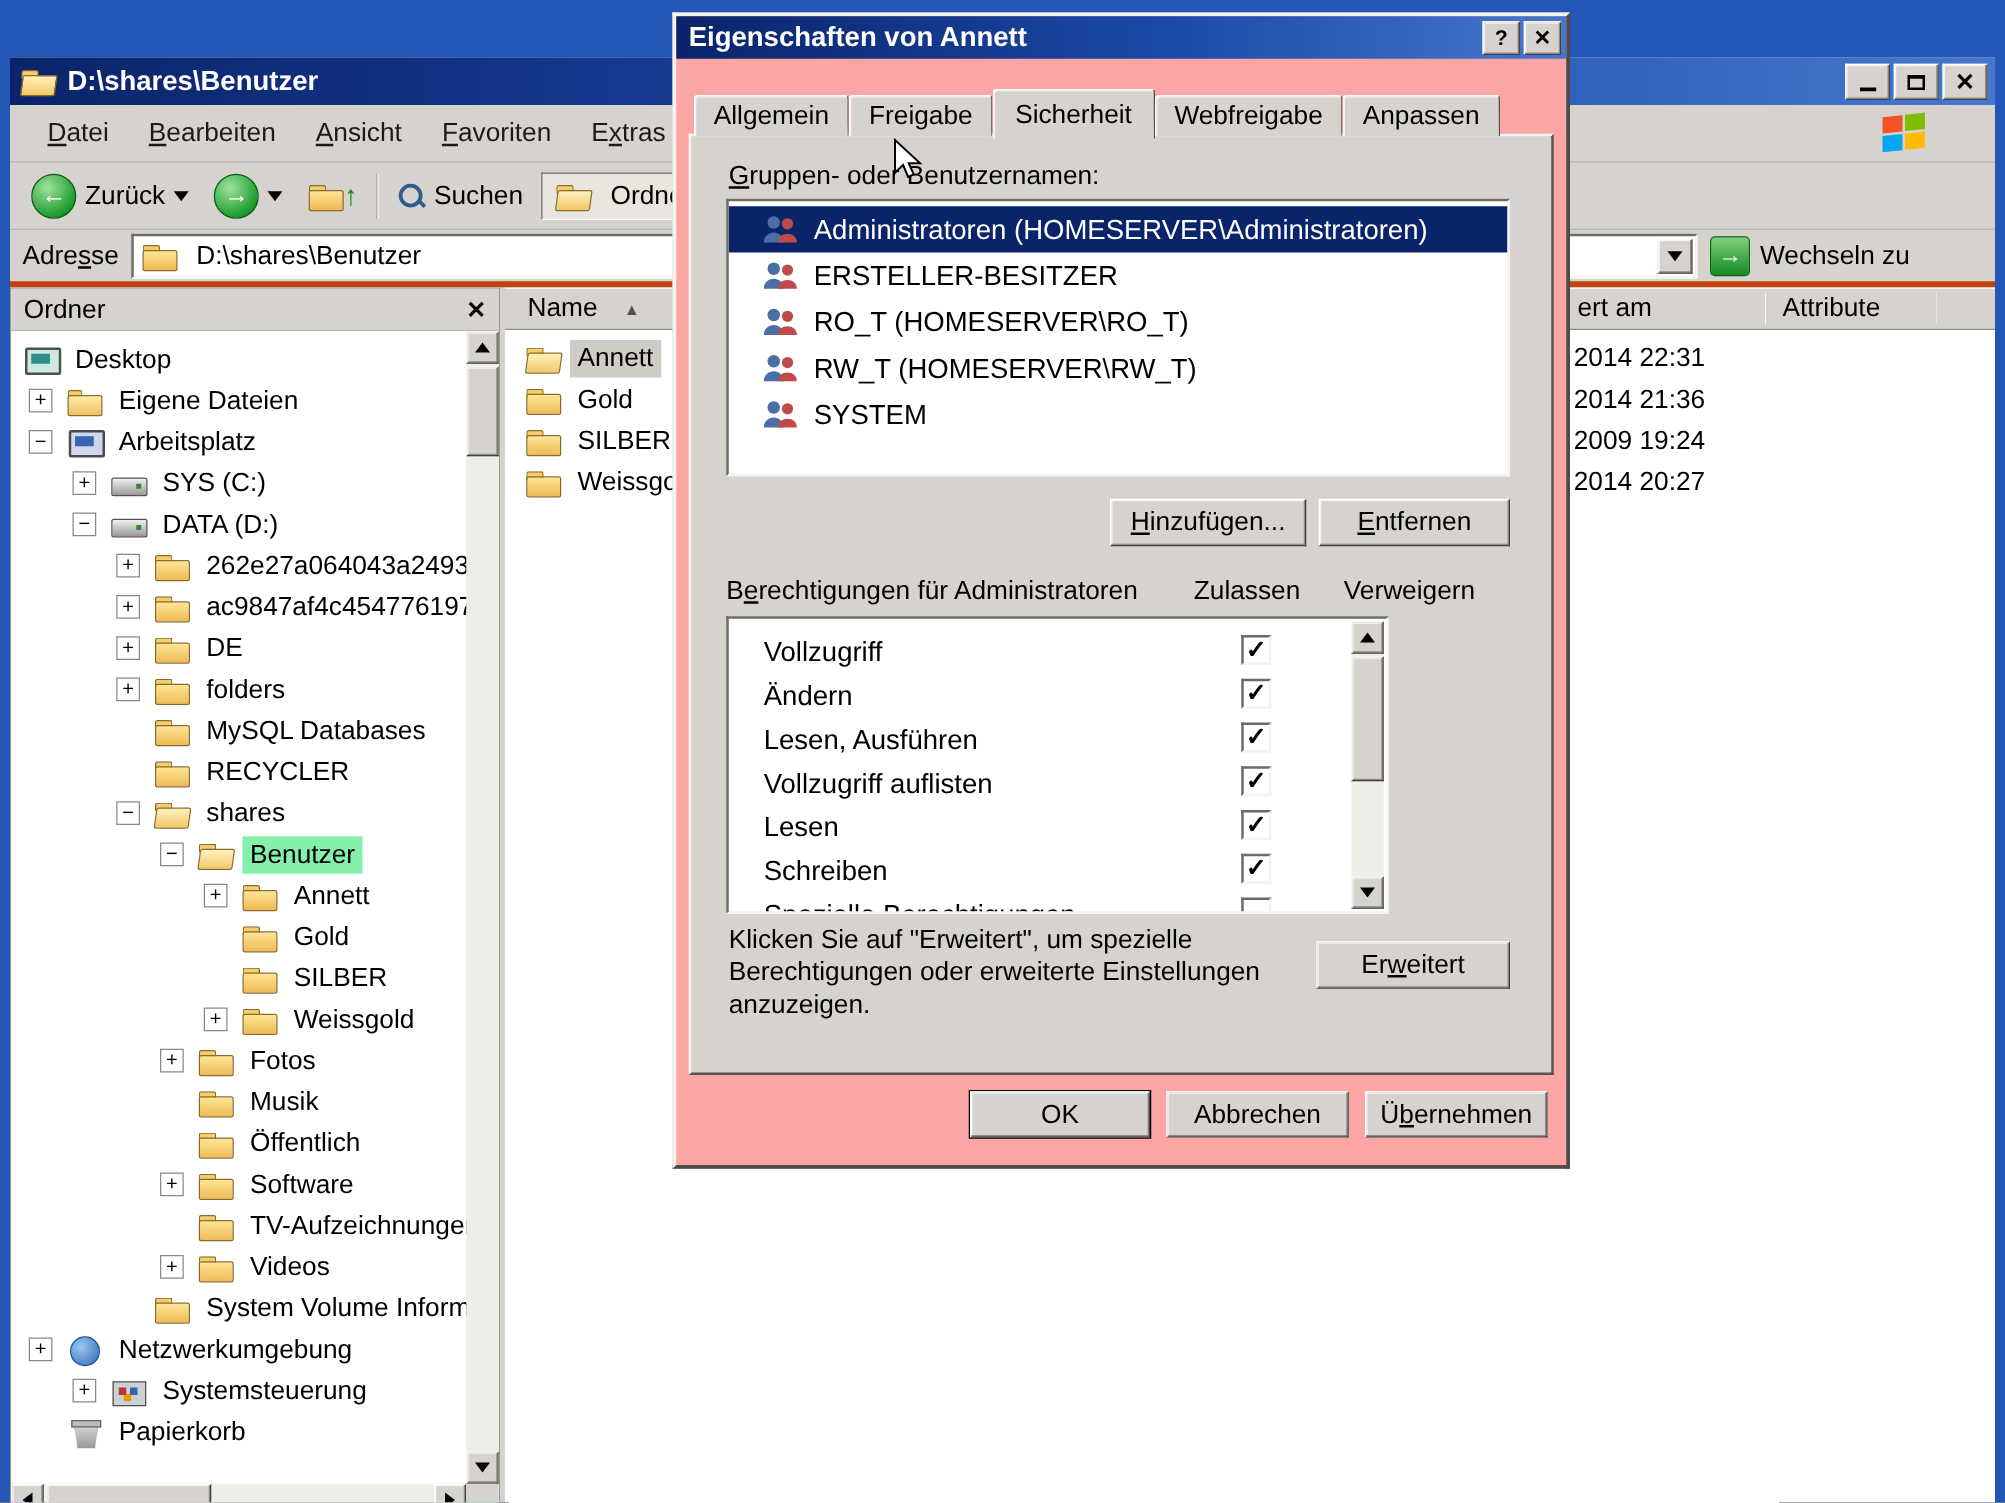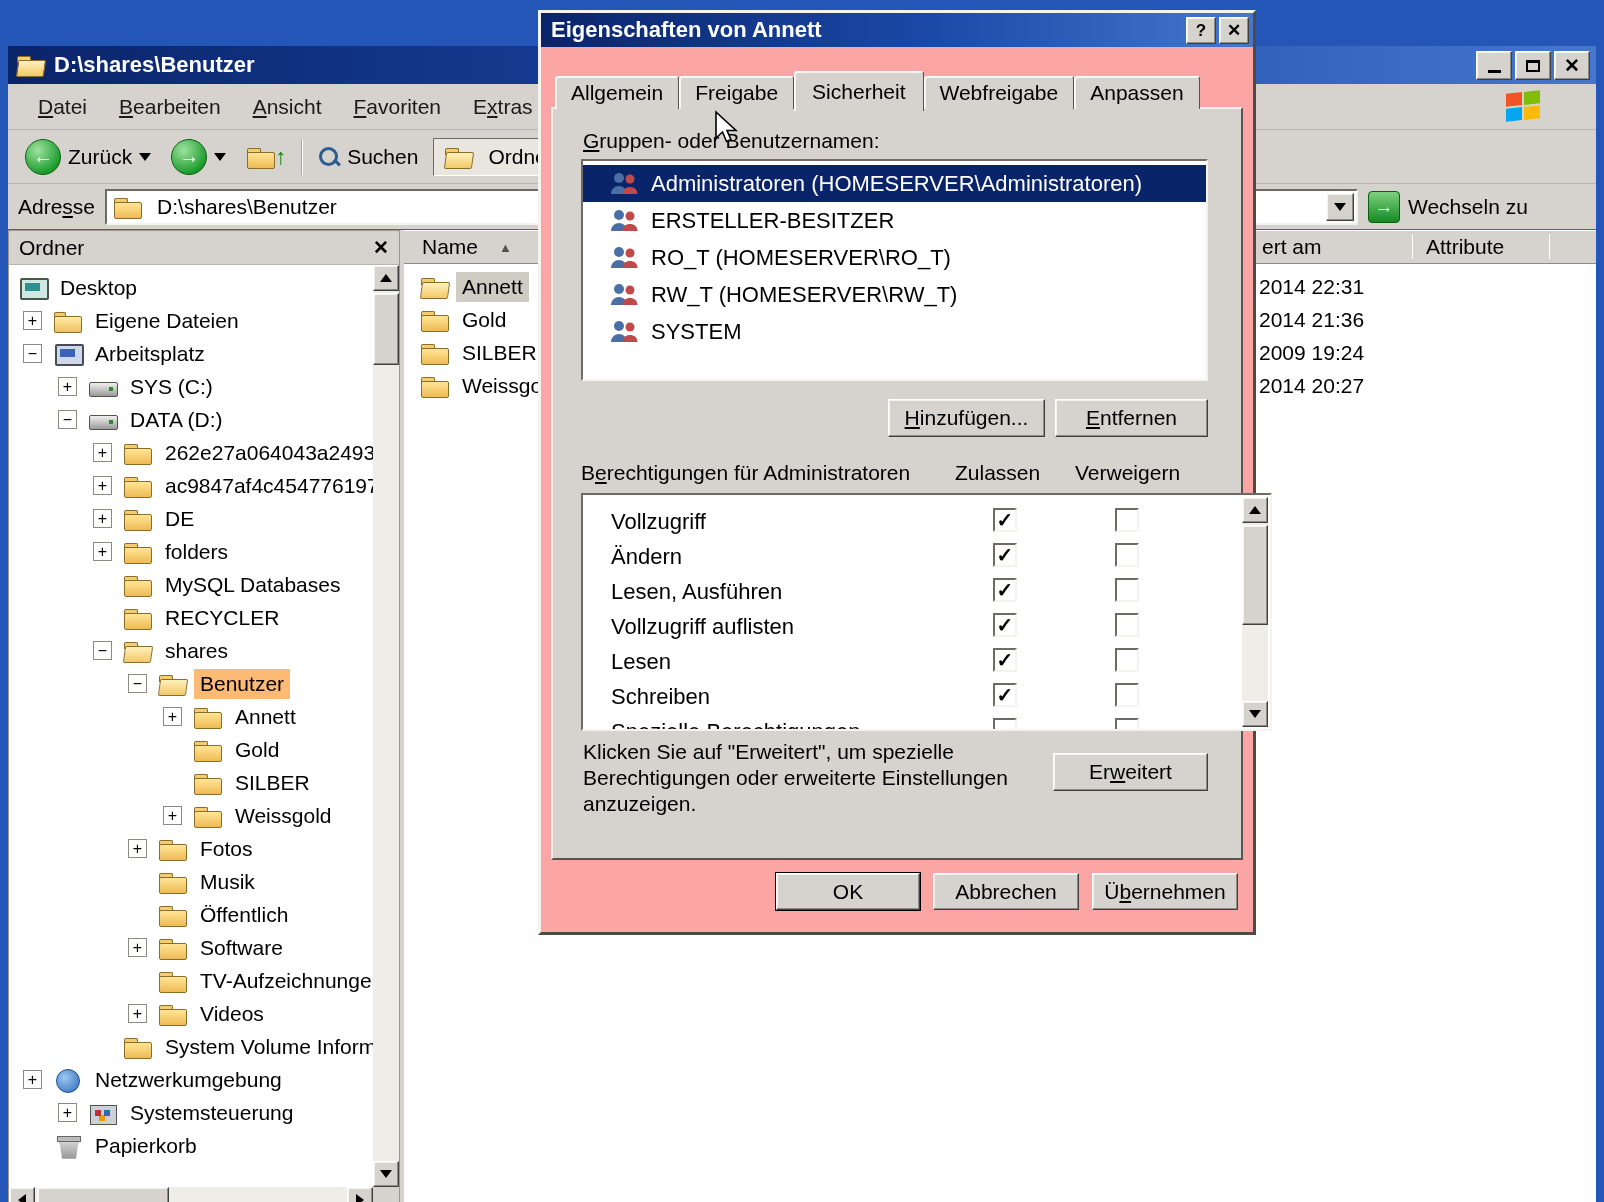--- a/index.html
+++ b/index.html
@@ -37,21 +37,21 @@
      display:flex;align-items:center;justify-content:center;}
   .caret{width:0;height:0;border-left:6px solid transparent;border-right:6px solid transparent;border-top:8px solid #000;}
   .tsep{width:2px;height:36px;background:#a9a69f;border-right:1px solid #fff;}
   .mag{width:22px;height:22px;position:relative;flex:none;}
   .mag::before{content:"";position:absolute;left:1px;top:1px;width:13px;height:13px;border:3px solid #2d5c8f;border-radius:50%;}
   .mag::after{content:"";position:absolute;left:15px;top:15px;width:8px;height:3px;background:#2d5c8f;transform:rotate(45deg);}
   .folders-btn{display:flex;align-items:center;gap:8px;padding:5px 10px;background:#e9e6df;
      border:1px solid;border-color:#6e6b66 #fff #fff #6e6b66;}
   
   .addressbar{position:absolute;left:0;top:138px;right:0;height:46px;display:flex;align-items:center;
-     gap:10px;padding:0 10px;border-bottom:1px solid #c2410c;font-size:21px;}
+     gap:10px;padding:0 10px;border-bottom:5px solid #c2410c;font-size:21px;}
   .addr-input{flex:1;height:36px;display:flex;align-items:center;gap:8px;padding:0 2px 0 6px;position:relative;}
   .addr-drop{position:absolute;right:2px;top:2px;bottom:2px;width:28px;}
   .gogroup{flex:none;display:flex;align-items:center;gap:8px;width:218px;}
   .gocircle{width:32px;height:32px;border-radius:4px;flex:none;
      background:linear-gradient(#7ed07e,#168a22);border:1px solid #0b5e13;color:#fff;font-weight:bold;
      display:flex;align-items:center;justify-content:center;font-size:19px;}
   
   .content{position:absolute;left:0;top:184px;right:0;height:984px;display:flex;}
   .treepanel{width:392px;flex:none;display:flex;flex-direction:column;border:1px solid #9a978f;background:#fff;}
   .treehead{height:34px;background:#d6d3ce;display:flex;align-items:center;justify-content:space-between;
@@ -59,21 +59,21 @@
   .tclose{font-size:19px;font-weight:bold;}
   .tbody{position:relative;flex:1;overflow:hidden;background:#fff;}
   .trows{position:absolute;left:0;top:6px;right:0;}
   .trow{height:33px;display:flex;align-items:center;font-size:21px;white-space:nowrap;}
   .l0{padding-left:9px}.l1{padding-left:14px}.l2{padding-left:49px}.l3{padding-left:84px}.l4{padding-left:119px}.l5{padding-left:154px}
   .slot{width:30px;flex:none;display:flex;align-items:center;}
   .exp{width:19px;height:19px;border:1px solid #8c8984;background:#fff;font-size:16px;line-height:17px;text-align:center;flex:none;}
   .exp.p::before{content:"+";}
   .exp.m::before{content:"−";}
   .tl{padding:3px 6px;}
-  .tl.sel{background:#fdba74;}
+  .tl.sel{background:#86efac;}
   
   .ti{width:30px;height:26px;flex:none;position:relative;margin-right:6px;}
   .i-folder::after,.i-open::after,.i-docs::after{content:"";position:absolute;left:1px;top:8px;width:26px;height:15px;
      background:linear-gradient(#ffe596,#eebb55);border:1px solid #8a6d28;border-radius:2px;}
   .i-folder::before,.i-open::before,.i-docs::before{content:"";position:absolute;left:1px;top:4px;width:12px;height:6px;
      background:#f4cd70;border:1px solid #8a6d28;border-bottom:none;border-radius:2px 2px 0 0;}
   .i-open::after{background:linear-gradient(#fff1bd,#f2c868);transform:skewX(-8deg);}
   .i-docs::after{background:linear-gradient(#ffeca6,#efc063);}
   .i-docs::before{width:10px;}
   .i-comp::after{content:"";position:absolute;left:2px;top:3px;width:25px;height:18px;background:#cfd8e8;border:2px solid #4a4a55;border-radius:2px;}
@@ -134,21 +134,21 @@
      border:1px solid #55524b;border-bottom:none;border-top-color:#fff;border-left-color:#fff;
      box-shadow:inset 1px 1px 0 #f6f5f2;border-radius:3px 3px 0 0;}
   .tab.on{height:40px;padding:0 17px;margin-bottom:-2px;z-index:3;position:relative;}
   .page{position:absolute;left:10px;right:10px;top:94px;height:753px;background:#d6d3ce;z-index:1;
      border:2px solid;border-color:#f4f3f0 #57544e #57544e #f4f3f0;}
   .plabel{position:absolute;font-size:21px;color:#000;white-space:nowrap;}
   .ulist{position:absolute;left:28px;top:50px;width:627px;height:222px;padding-top:4px;overflow:hidden;}
   .urow{height:37px;display:flex;align-items:center;gap:12px;padding-left:26px;font-size:22px;white-space:nowrap;}
   .urow.sel{background:#0a246a;color:#fff;}
   .dlgbtn{position:absolute;height:38px;font-size:21px;}
-  .permlist{position:absolute;left:28px;top:384px;width:691px;height:238px;padding-top:10px;overflow:hidden;}
+  .permlist{position:absolute;left:28px;top:384px;width:530px;height:238px;padding-top:10px;overflow:hidden;}
   .prow{height:35px;position:relative;font-size:22px;}
   .pname{position:absolute;left:28px;top:4px;white-space:nowrap;}
   .cb{position:absolute;top:3px;width:24px;height:24px;background:#fff;border:2px solid;
      border-color:#6e6b66 #f4f3f0 #f4f3f0 #6e6b66;display:flex;align-items:center;justify-content:center;}
   .cbm{font-size:20px;font-weight:bold;line-height:20px;}
   .info{position:absolute;left:30px;top:630px;font-size:21px;line-height:26px;}
   .bbtn{position:absolute;top:860px;height:37px;font-size:21px;}
   .cursor{position:absolute;left:712px;top:110px;z-index:50;}
 </style>
 </head>

